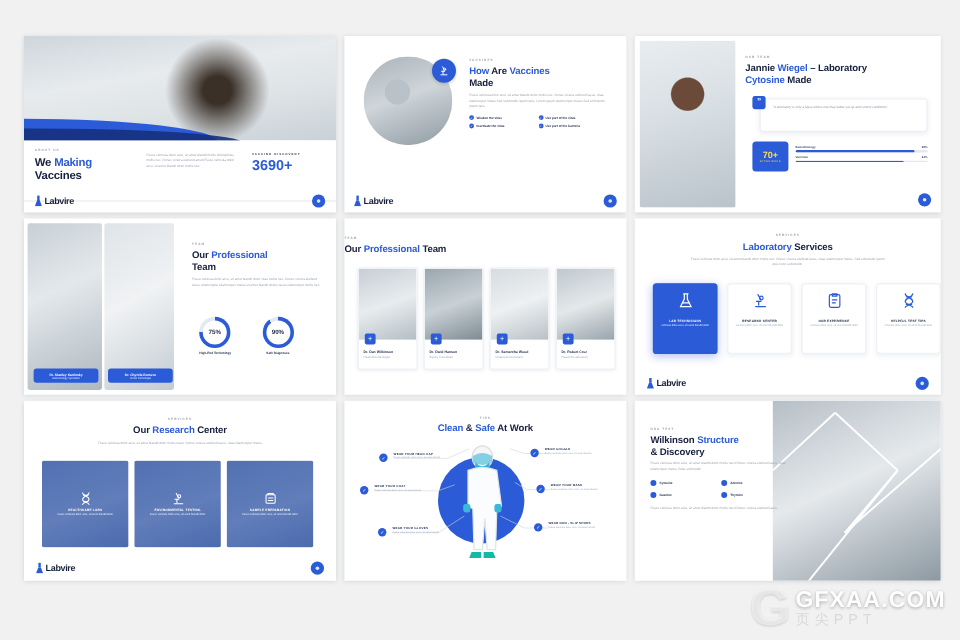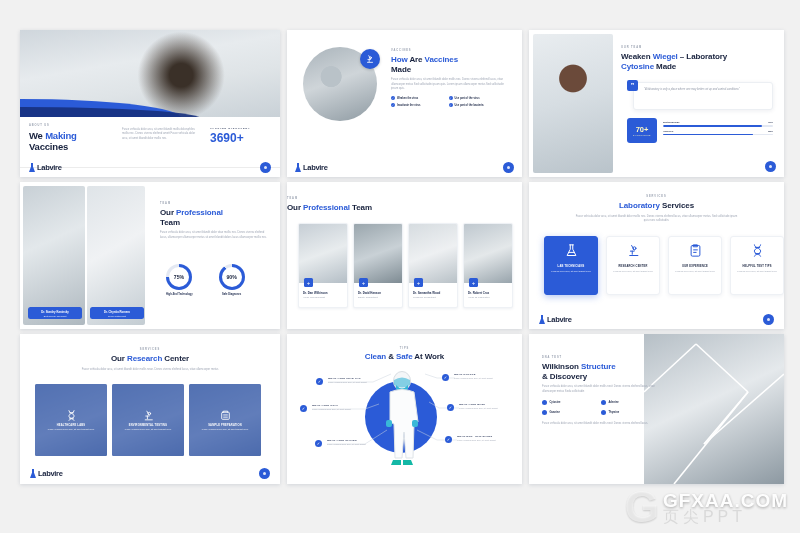--- a/index.html
+++ b/index.html
@@ -94,21 +94,21 @@
   .chk { display:flex; align-items:center; gap:2px; margin-bottom:3px; }
   .chk .dot { width:4px;height:4px;border-radius:50%;background:#2b5bd7; color:#fff;
     font-size:2.6px; display:flex;align-items:center;justify-content:center; flex:0 0 auto; }
   .chk span.t { font-size:2.6px; font-weight:700; color:#27324f; }
 
   
   .quote-box { position:absolute; background:#fff; border:.5px solid #eceff3; border-radius:3px;
     box-shadow:0 1px 4px rgba(20,40,80,.08); }
   .quote-mark { position:absolute; width:11px;height:11px;background:#2b5bd7;border-radius:2px;
     color:#fff; font-size:7px; font-weight:800; display:flex;align-items:center;justify-content:center; }
-  .exp-box { position:absolute; background:#2b5bd7; border-radius:3px; color:#fef9c3;
+  .exp-box { position:absolute; background:#2b5bd7; border-radius:3px; color:#fde047;
     display:flex; flex-direction:column; align-items:center; justify-content:center; }
   .exp-box .n { font-size:7.5px; font-weight:800; line-height:8px; }
   .exp-box .l { font-size:2px; letter-spacing:.5px; opacity:.9; }
   .bar-row { margin-bottom:3px; }
   .bar-head { display:flex; justify-content:space-between; font-size:2.4px; color:#36405c; font-weight:700; margin-bottom:1px;}
   .bar-track { height:1.6px; background:#e3e8f2; border-radius:2px; overflow:hidden; }
   .bar-fill { height:100%; background:#2b5bd7; border-radius:2px; }
 
   
   .name-card { position:absolute; background:#2b5bd7; border-radius:2.5px; color:#fff;
@@ -155,21 +155,21 @@
   .dna-item .t { font-size:2.6px; font-weight:700; color:#27324f; }
 
   
   .wm { position:absolute; right:12px; bottom:8px; display:flex; align-items:center; gap:4px;
      opacity:.92; pointer-events:none; }
   .wm .g { font-size:44px; font-weight:800; color:rgba(255,255,255,.55); line-height:36px;
      text-shadow:0 1px 2px rgba(0,0,0,.18); }
   .wm .txts { display:flex; flex-direction:column; }
   .wm .t1 { font-size:19px; font-weight:800; color:#ffffff; letter-spacing:1px;
      text-shadow:0 1px 3px rgba(0,0,0,.35); line-height:19px; }
-  .wm .t2 { font-size:16px; color:#d8d8d8; letter-spacing:4px; line-height:13px; }
+  .wm .t2 { font-size:12px; color:#d8d8d8; letter-spacing:4px; line-height:13px; }
 </style>
 </head>
 <body>
 
 <div class="sheet">
   <div class="grid">
 
     <div class="slide">
       <div class="s1-img photo ph-lab">
         <div class="s1-wave"></div>
@@ -245,21 +245,21 @@
         <span class="word">Labvire</span>
       </div>
       <div class="nav-dot" style="right:8px;bottom:4px;"></div>
     </div>
 
     <div class="slide">
       <div class="photo ph-woman" style="position:absolute;left:4px;top:4px;width:80px;height:139px;border-radius:2px;"></div>
       <div style="position:absolute;left:92px;top:16px;width:152px;">
         <div class="eyebrow">OUR TEAM</div>
         <div class="h-mid" style="margin-top:3px;">
-          <span>Weaken </span><span class="accent">Wiegel</span><span> – Laboratory</span><br>
+          <span>Jannie </span><span class="accent">Wiegel</span><span> – Laboratory</span><br>
           <span class="accent">Cytosine</span><span> Made</span>
         </div>
       </div>
       <div class="quote-box" style="left:104px;top:52px;width:140px;height:28px;">
         <div class="body-txt" style="padding:5px 6px 0 10px;color:#8f96a5;font-style:italic;line-height:4.3px;">"A laboratory is only a place where one may better set up and control conditions"</div>
       </div>
       <div class="quote-mark" style="left:98px;top:50px;">”</div>
       <div class="exp-box" style="left:98px;top:88px;width:30px;height:25px;">
         <span class="n">70+</span>
         <span class="l">EXPERIENCE</span>

